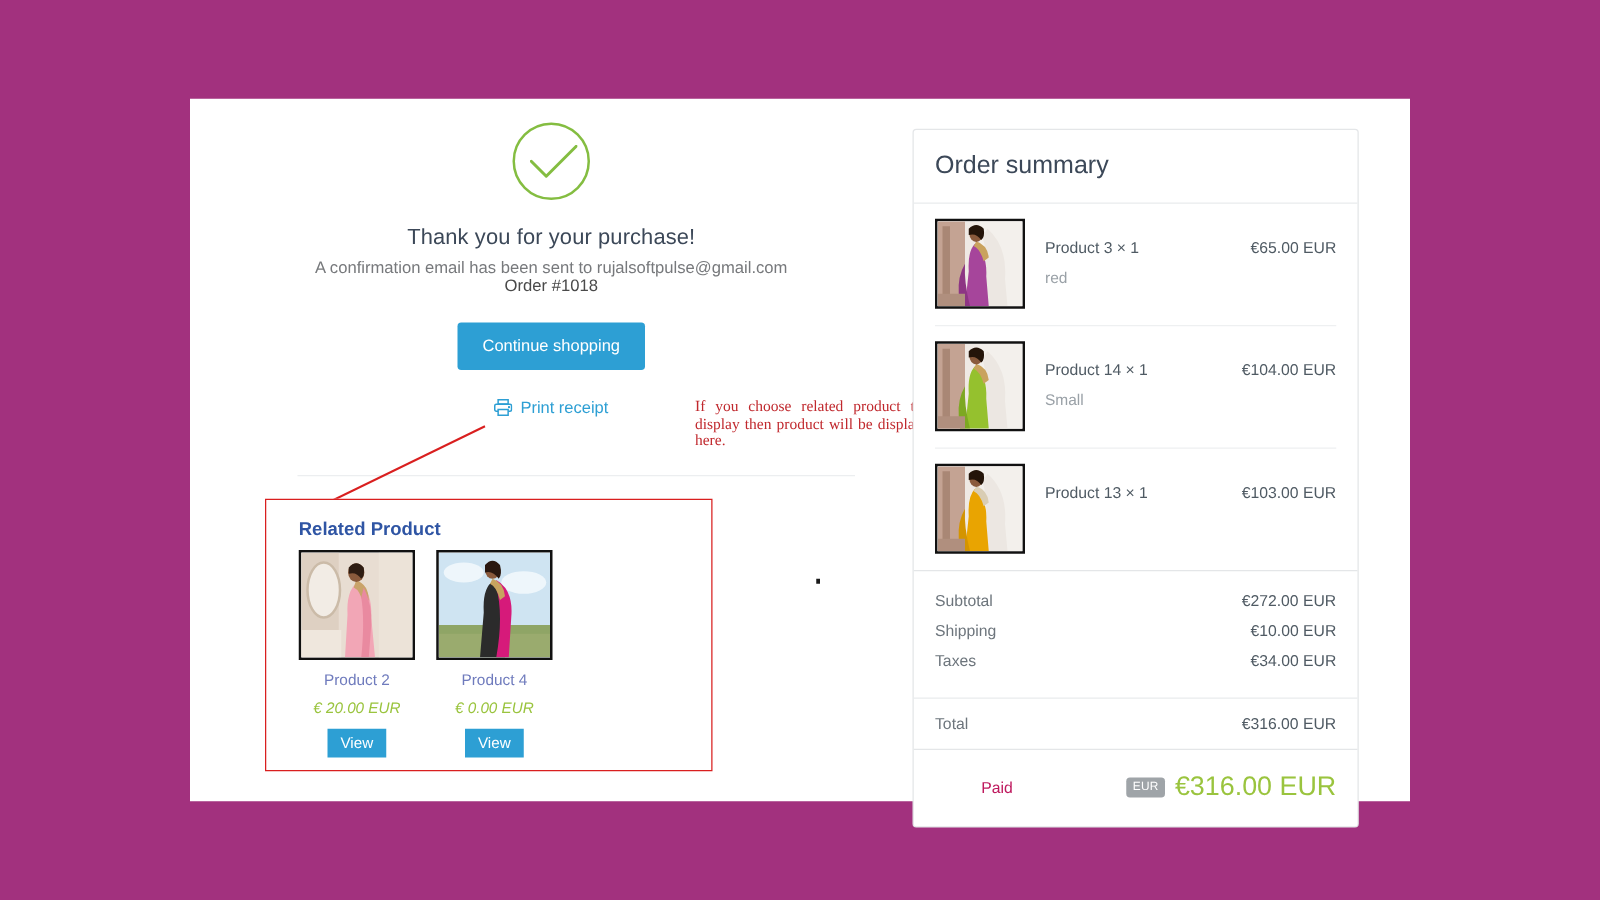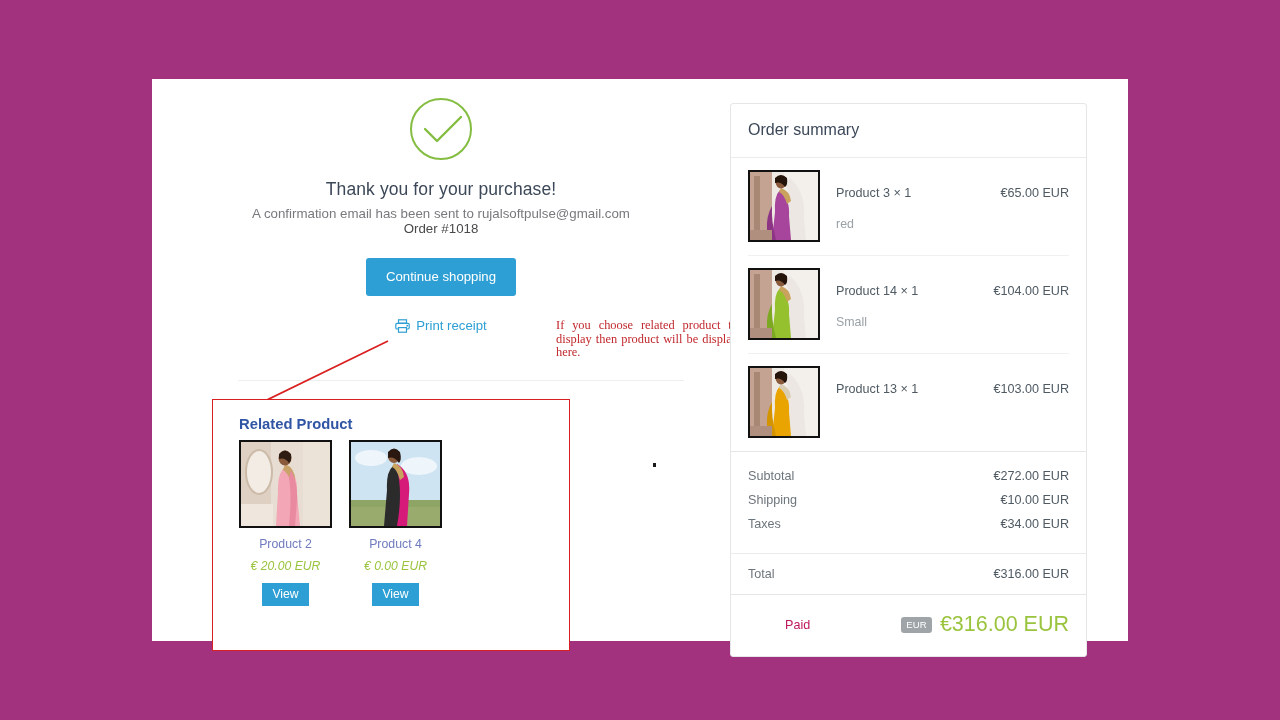--- a/index.html
+++ b/index.html
@@ -82,21 +82,21 @@
     position: absolute;
     left: 86px; top: 301px;
     width: 446px; height: 1px;
     background: #eceef0;
   }
 
   
   #related-box {
     position: absolute;
     left: 60px; top: 320px;
-    width: 358px; height: 252px;
+    width: 358px; height: 218px;
     border: 1.6px solid #d91f1f;
     background: #ffffff;
   }
   #related-title {
     color: #2f55a4;
     font-size: 14.8px;
     font-weight: bold;
     margin: 16px 0 0 26px;
   }
   #related-grid {
@@ -171,42 +171,42 @@
     width: 357px;
     border: 1px solid #e4e6e8;
     border-radius: 3px;
     background: #fff;
   }
   #summary-header {
     padding: 17px 0 18px 17px;
     border-bottom: 1px solid #e9ebed;
   }
   #summary-header h2 {
-    font-size: 16px;
+    font-size: 20px;
     font-weight: normal;
     color: #3c4858;
   }
   #line-items { padding: 0 17px; }
   .line-item {
     display: flex;
     align-items: flex-start;
     padding: 12px 0 13px 0;
     border-bottom: 1px solid #eef0f1;
   }
   .line-item:last-child { border-bottom: none; }
   .li-thumb {
     width: 72px; height: 72px;
     border: 2px solid #111;
     overflow: hidden;
     flex: 0 0 auto;
     position: relative;
   }
   .li-info { flex: 1 1 auto; padding-left: 16px; padding-top: 16px; }
   .li-name { font-size: 12.6px; color: #4f5a63; }
-  .li-variant { font-size: 12.4px; color: #9aa1a7; margin-top: 17px; }
+  .li-variant { font-size: 12.4px; color: #9aa1a7; margin-top: 10px; }
   .li-price {
     flex: 0 0 auto;
     font-size: 12.6px;
     color: #4f5a63;
     padding-top: 16px;
     text-align: right;
     white-space: nowrap;
   }
 
   #totals {

